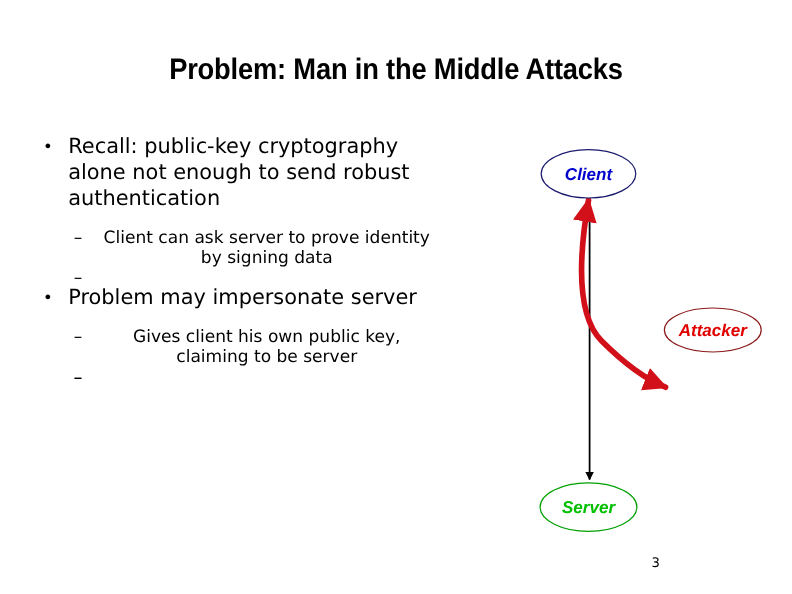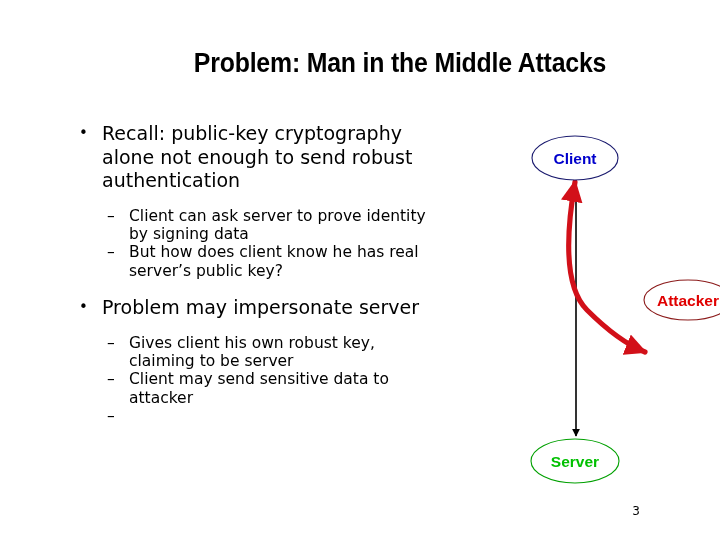--- a/index.html
+++ b/index.html
@@ -13,21 +13,20 @@
     font-family: "DejaVu Sans", sans-serif;
     overflow: hidden;
     position: relative;
   }
 
   #slide {
     position: absolute;
     inset: 0;
     width: 644px;
     height: 540px;
-    margin-left: 40px;
   }
 
   
   #slide-title {
     position: absolute;
     left: 0;
     top: 48px;
     width: 720px;
     text-align: center;
     font-family: "Liberation Sans", sans-serif;
@@ -84,32 +83,34 @@
   }
   .bullet-l2 .marker {
     position: absolute;
     left: 41px;
     top: 0;
     font-size: 15.5px;
     line-height: 18.4px;
   }
   .bullet-l2 .txt {
     display: block;
+    text-align: center;
   }
 
   .gap-after-b1 { height: 11px; }
   .gap-before-b2 { height: 13px; }
 
   
   #diagram {
     position: absolute;
     left: 455px;
     top: 120px;
     width: 265px;
     height: 390px;
+    font-style: italic;
   }
   #diagram svg {
     display: block;
   }
 
   .node-label {
     font-family: "Liberation Sans", sans-serif;
     font-weight: bold;
     font-size: 15.5px;
   }
@@ -140,41 +141,39 @@
 
     <div class="gap-after-b1"></div>
 
     <div class="sub-group">
       <div class="bullet-l2">
         <span class="marker">–</span>
         <span class="txt">Client can ask server to prove identity by signing data</span>
       </div>
       <div class="bullet-l2">
         <span class="marker">–</span>
-        <span class="txt">But how does client know he has real server’s public key?</span>
       </div>
     </div>
 
     <div class="gap-before-b2"></div>
 
     <div class="bullet-l1">
       <span class="marker">•</span>
       <span class="txt">Problem may impersonate server</span>
     </div>
 
     <div class="gap-after-b1"></div>
 
     <div class="sub-group">
       <div class="bullet-l2">
         <span class="marker">–</span>
-        <span class="txt">Gives client his own robust key, claiming to be server</span>
-      </div>
-      <div class="bullet-l2">
-        <span class="marker">–</span>
-        <span class="txt">Client may send sensitive data to attacker</span>
+        <span class="txt">Gives client his own public key, claiming to be server</span>
+      </div>
+      <div class="bullet-l2">
+        <span class="marker">–</span>
       </div>
       <div class="bullet-l2">
         <span class="marker">–</span>
       </div>
     </div>
 
   </div>
 
   <div id="diagram">
     <svg width="265" height="390" viewBox="0 0 265 390" xmlns="http://www.w3.org/2000/svg">

